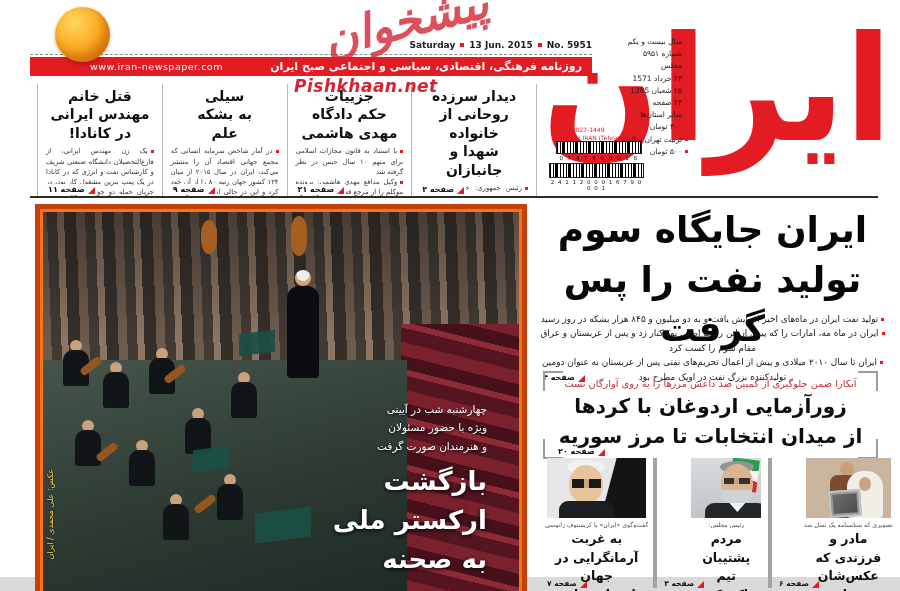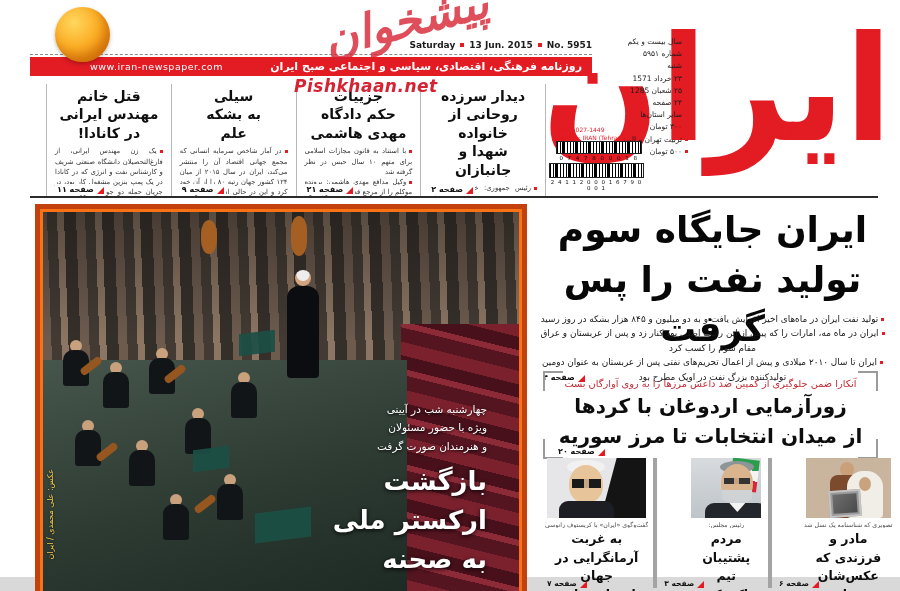--- a/index.html
+++ b/index.html
@@ -55,21 +55,21 @@
   .wm-script {
     position:absolute; left:322px; top:-6px; z-index:6; color:#d62333; opacity:.8;
     font-size:46px; font-weight:bold; font-style:italic; transform:rotate(-14deg); direction:rtl;
   }
   .wm-site {
     position:absolute; left:294px; top:76px; z-index:6; color:#d62333;
     font-size:17px; font-weight:bold; font-style:italic; letter-spacing:.5px;
   }
 
   
-  .strip { position:absolute; left:46px; top:84px; width:500px; height:112px; display:flex; z-index:1; }
+  .strip { position:absolute; left:37px; top:84px; width:500px; height:112px; display:flex; z-index:1; }
   .scard { flex:1; position:relative; padding:3px 8px 12px; border-left:1px solid #b8b8b8; overflow:hidden; }
   .scard:last-child { border-right:1px solid #b8b8b8; }
   .scard h3 {
     font-size:14px; font-weight:bold; color:#0f0f0f; text-align:center;
     line-height:1.32; direction:rtl; margin-bottom:4px;
   }
   .sbody { font-size:6.8px; color:#333; direction:rtl; text-align:justify; line-height:1.5; }
   .sbody::before, .sbul::before {
     content:""; display:inline-block; width:3px; height:3px; background:#e31b23; margin-left:3px; vertical-align:middle;
   }
@@ -188,21 +188,21 @@
   <div class="redbar">
     <span class="site">www.iran-newspaper.com</span>
     <span class="tagline">روزنامه فرهنگی، اقتصادی، سیاسی و اجتماعی صبح ایران</span>
   </div>
 
   <div class="masthead-title">ایران</div>
 
   <div class="info-col">
     <div class="iline">سال بیست و یکم</div>
     <div class="iline">شماره ۵۹۵۱</div>
-    <div class="iline">شنبه</div>
+    <div class="iline">مجلس</div>
     <div class="iline">۲۳ خرداد 1571</div>
     <div class="iline">۲۵ شعبان 1285</div>
     <div class="iline">۲۴ صفحه</div>
     <div class="iline">سایر استان‌ها</div>
     <div class="iline">۳۰۰ تومان</div>
     <div class="iline">تربیت تهران و البرز</div>
     <div class="iline">۵۰۰ تومان</div>
   </div>
 
   <div class="issn-block">

